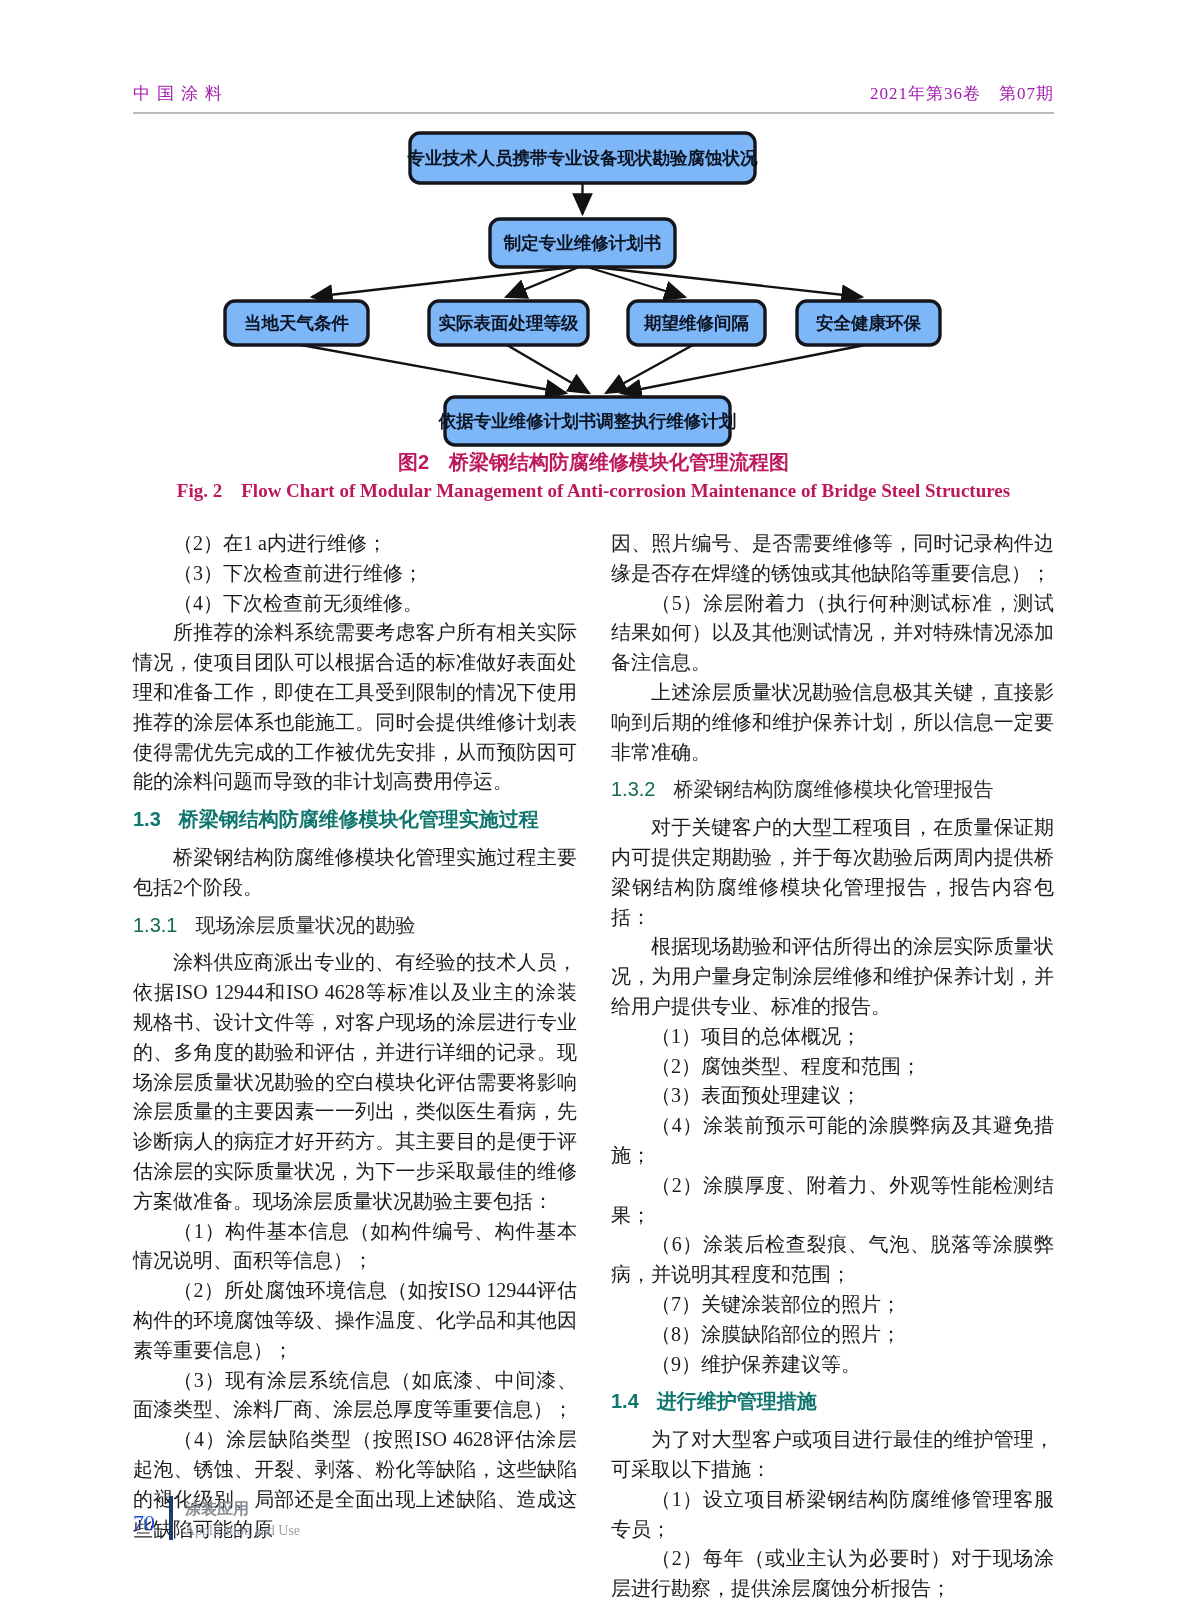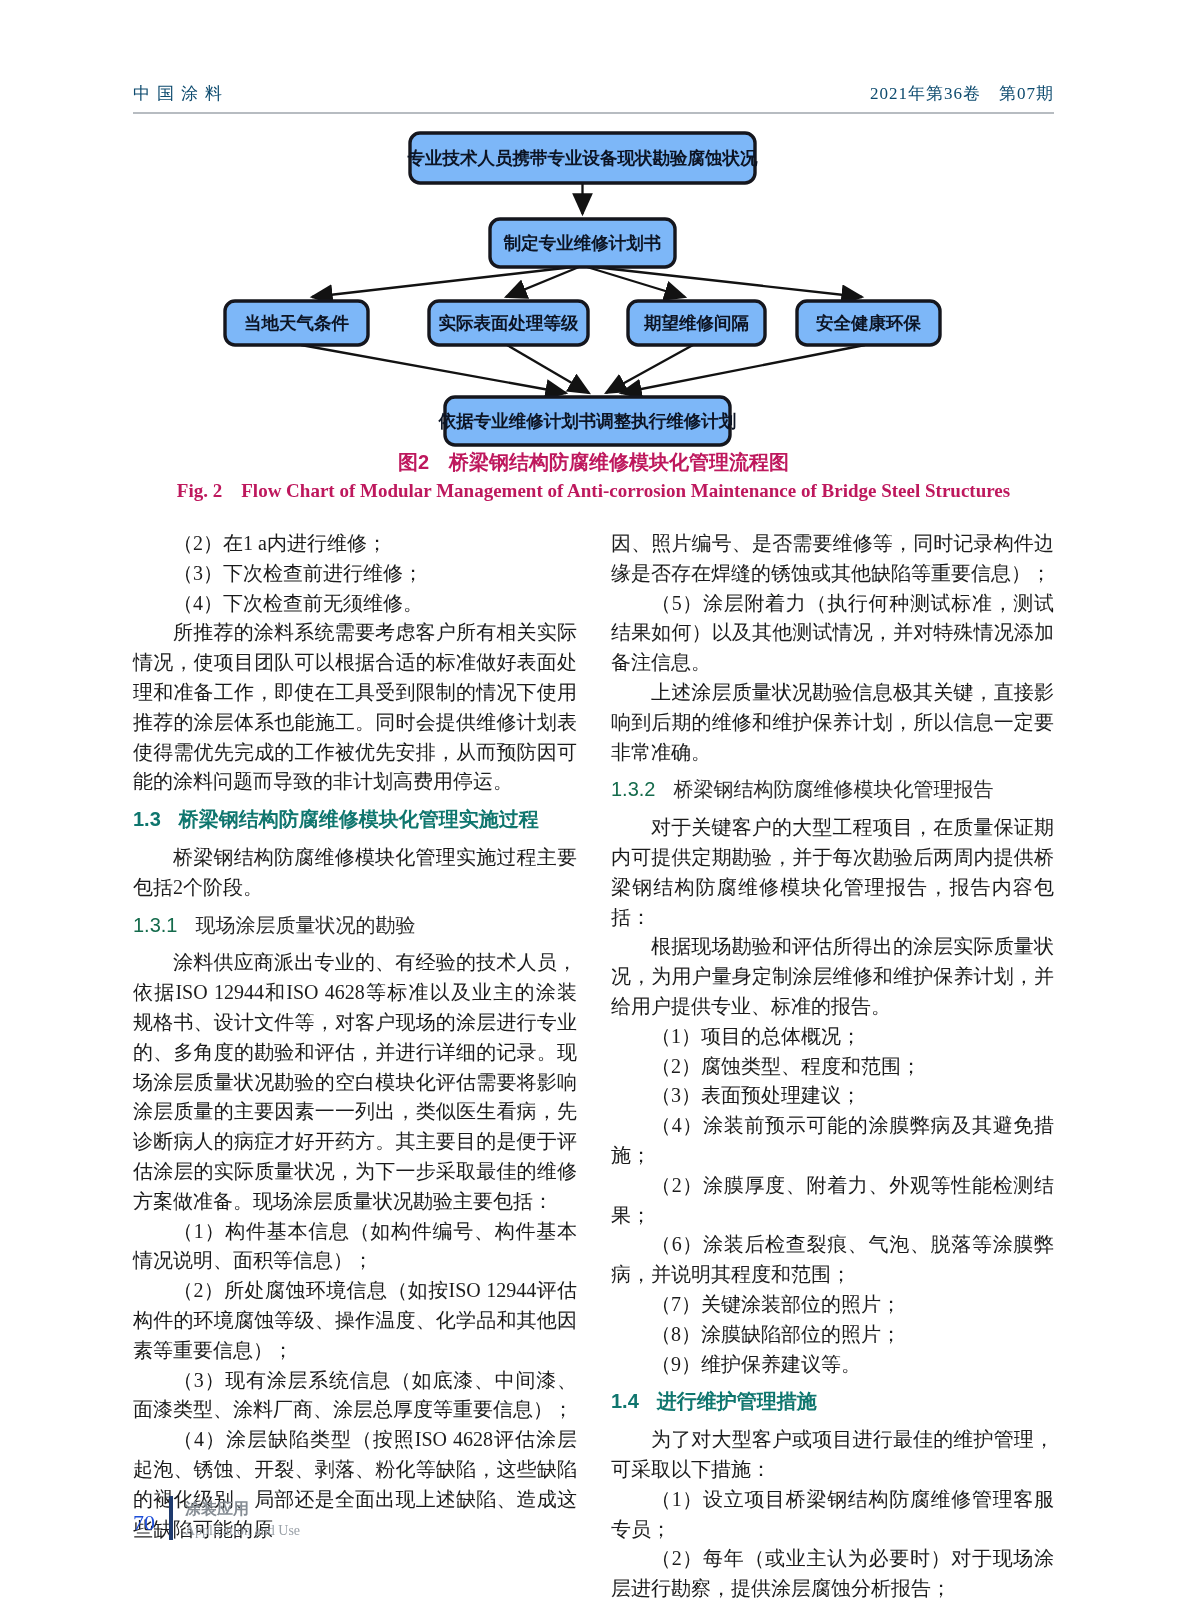--- a/index.html
+++ b/index.html
@@ -1,21 +1,21 @@
 <!DOCTYPE html>
 <html><head>
 <meta charset="utf-8">
 <style>
   html,body{margin:0;padding:0;background:#ffffff;}
   .page{position:relative;width:1187px;height:1600px;background:#ffffff;overflow:hidden;
         font-family:"Liberation Serif","DejaVu Serif",serif;}
 
   
   .hdr{position:absolute;left:133px;top:82px;width:921px;display:flex;justify-content:space-between;
-       align-items:flex-end;color:#0c4a6e;font-size:17px;border-bottom:2px solid #b7bcc1;padding-bottom:7px;}
+       align-items:flex-end;color:#a21caf;font-size:17px;border-bottom:2px solid #b7bcc1;padding-bottom:7px;}
   .hdr .journal{letter-spacing:7px;}
   .hdr .issue{letter-spacing:1px;}
 
   
   .flow{position:absolute;left:215px;top:130px;}
   .flow rect{fill:#7db7f8;stroke:#15161d;stroke-width:3.4;}
   .flow text{font-family:"Liberation Serif","DejaVu Serif",serif;font-weight:bold;
              font-size:17.5px;fill:#0c1424;text-anchor:middle;}
   .flow line{stroke:#121212;stroke-width:2.3;}
 

